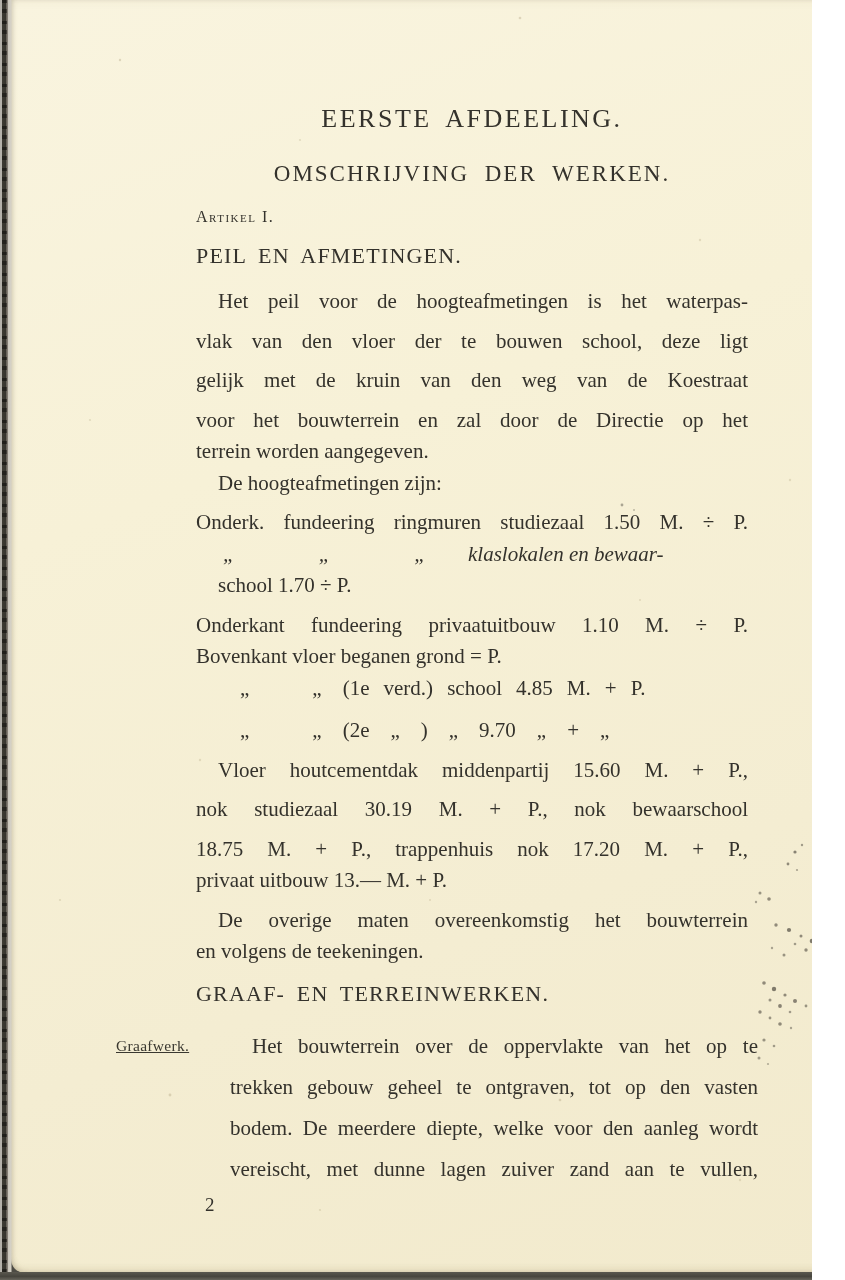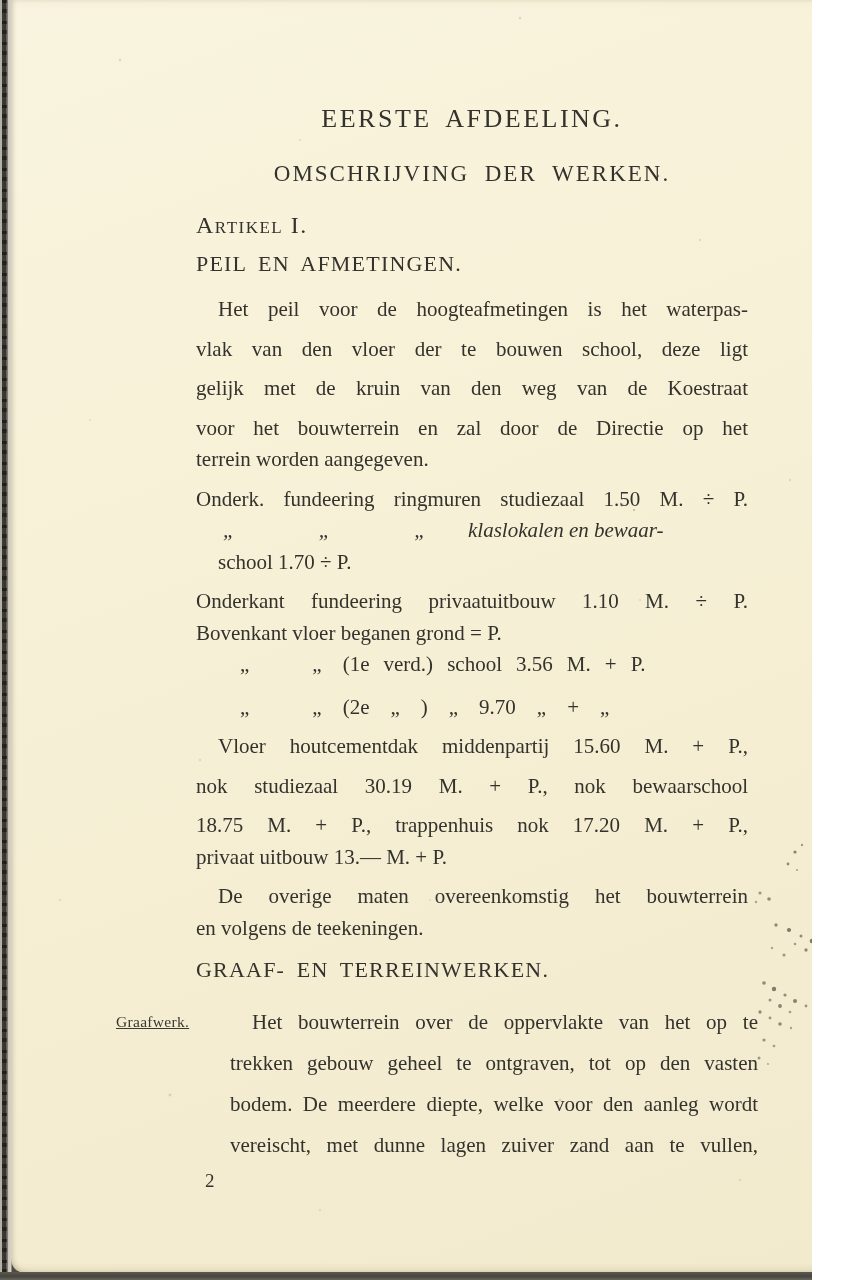--- a/index.html
+++ b/index.html
@@ -48,22 +48,22 @@
     margin:104px 0 0 0;
     font-size:26px;line-height:30px;font-weight:normal;
     letter-spacing:2.5px;text-align:center;word-spacing:6px;
   }
   .subheading{
     margin:26px 0 0 0;
     font-size:23px;line-height:28px;font-weight:normal;
     letter-spacing:2px;text-align:center;word-spacing:8px;
   }
   .art-label{
-    margin-top:24px;
-    font-size:24px;line-height:26px;
+    margin-top:16px;
+    font-size:16px;line-height:26px;
     font-variant:small-caps;letter-spacing:1.5px;
   }
   .art-title{
     margin:12px 0 0 0;
     font-size:22px;line-height:28px;font-weight:normal;
     letter-spacing:1.2px;word-spacing:5px;
   }
   .body-block{margin-top:16px;}
   .l{
     font-size:21px;line-height:31.5px;
@@ -111,26 +111,27 @@
 
       <div class="art-label">Artikel I.</div>
       <h3 class="art-title">PEIL EN AFMETINGEN.</h3>
 
       <div class="body-block">
         <div class="l j ind">Het peil voor de hoogteafmetingen is het waterpas-</div>
         <div class="l j">vlak van den vloer der te bouwen school, deze ligt</div>
         <div class="l j">gelijk met de kruin van den weg van de Koestraat</div>
         <div class="l j">voor het bouwterrein en zal door de Directie op het</div>
         <div class="l">terrein worden aangegeven.</div>
+        <div class="l ind">De hoogteafmetingen zijn:</div>
         <div class="l j">Onderk. fundeering ringmuren studiezaal 1.50 M. ÷ P.</div>
         <div class="l d1">„    „    „  klaslokalen en bewaar-</div>
         <div class="l shift">school 1.70 ÷ P.</div>
         <div class="l j">Onderkant fundeering privaatuitbouw 1.10 M. ÷ P.</div>
         <div class="l">Bovenkant vloer beganen grond = P.</div>
-        <div class="l d2">„   „ (1e verd.) school 3.56 M. + P.</div>
+        <div class="l d2">„   „ (1e verd.) school 4.85 M. + P.</div>
         <div class="l d3">„   „ (2e „ ) „ 9.70 „ + „</div>
         <div class="l j ind">Vloer houtcementdak middenpartij 15.60 M. + P.,</div>
         <div class="l j">nok studiezaal 30.19 M. + P., nok bewaarschool</div>
         <div class="l j">18.75 M. + P., trappenhuis nok 17.20 M. + P.,</div>
         <div class="l">privaat uitbouw 13.— M. + P.</div>
         <div class="l j ind">De overige maten overeenkomstig het bouwterrein</div>
         <div class="l">en volgens de teekeningen.</div>
       </div>
 
       <h3 class="art-title">GRAAF- EN TERREINWERKEN.</h3>

